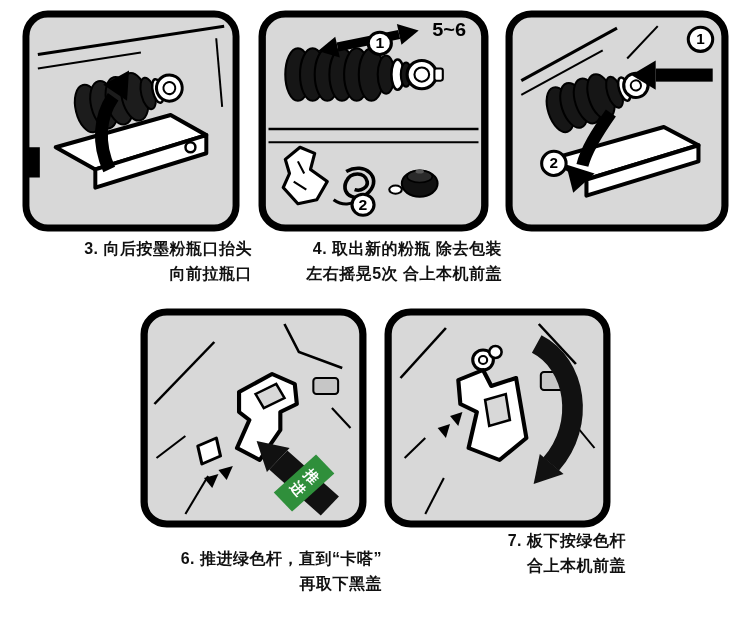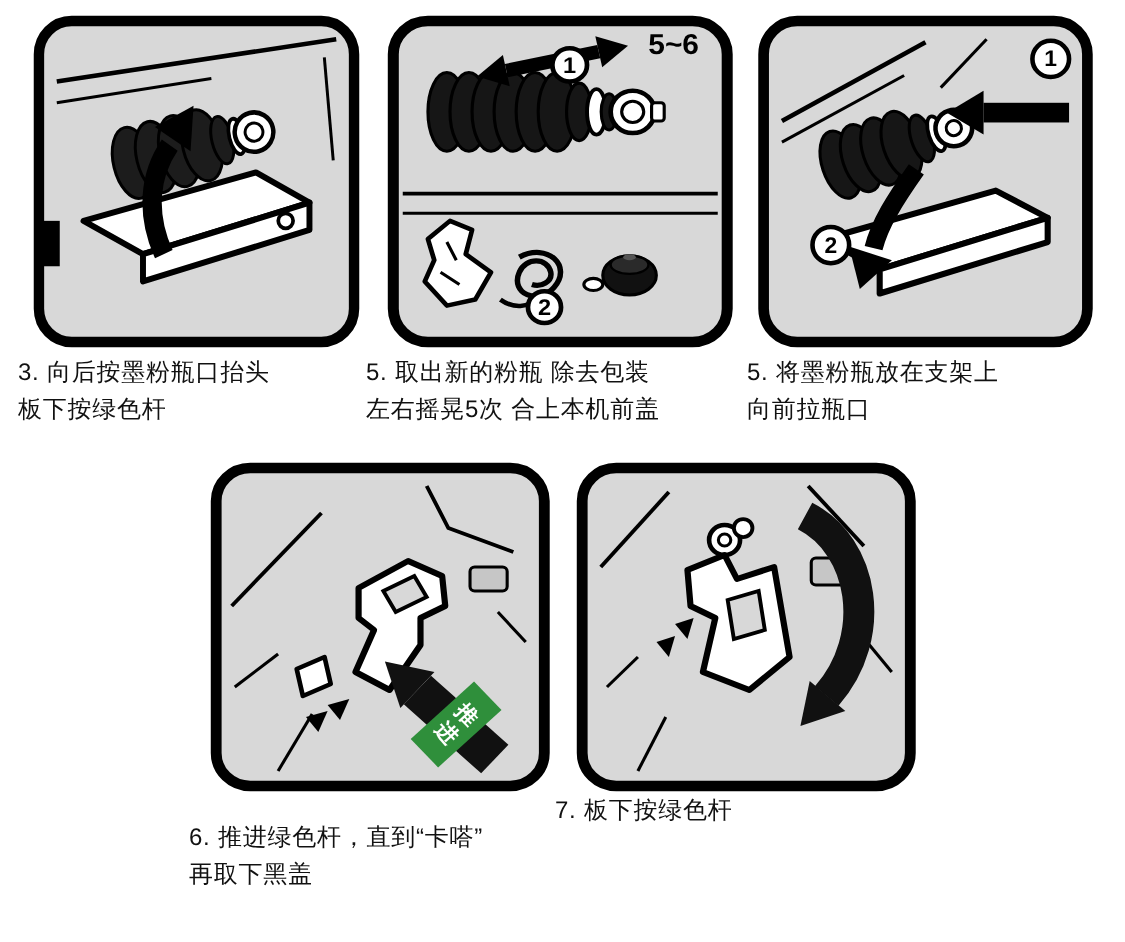--- a/index.html
+++ b/index.html
@@ -12,24 +12,24 @@
     width:750px;height:628px;
     background:#ffffff;
     overflow:hidden;
   }
   .panel{
     position:absolute;
   }
   .panel svg{display:block;width:100%;height:100%;}
   .caption{
     position:absolute;
-    text-align:left;
+    text-align:right;
     color:#111111;
     font-size:16px;
-    font-weight:400;
+    font-weight:700;
     line-height:25px;
     letter-spacing:0.5px;
   }
   svg text{
     font-family:"Liberation Sans","DejaVu Sans",sans-serif;
     font-weight:bold;
   }
   .badge-text{font-size:15px;}
 </style>
 </head>
@@ -62,21 +62,21 @@
         <circle cx="124" cy="60" r="6" fill="#fff" stroke="#000" stroke-width="2"></circle>
       </g>
       <g>
         <path d="M 88 158 C 76 132 78 106 92 86" stroke="#000" stroke-width="13" fill="none"></path>
         <polygon points="108,60 106,90 82,74" fill="#000"></polygon>
       </g>
     </svg>
   </div>
   <div class="caption" style="left:12px;top:236px;width:240px;">
     <div>3. 向后按墨粉瓶口抬头</div>
-    <div>板下按绿色杆</div>
+    <div>向前拉瓶口</div>
   </div>
 
   <div class="panel" style="left:258px;top:10px;width:231px;height:222px;">
     <svg viewBox="0 0 220 220" preserveAspectRatio="none">
       <rect x="4" y="4" width="212" height="212" rx="22" fill="#d8d8d8" stroke="#000" stroke-width="7"></rect>
       <g stroke="#000" fill="none">
         <path d="M 10 118 L 210 118" stroke-width="2.5"></path>
         <path d="M 10 131 L 210 131" stroke-width="2"></path>
       </g>
       <g>
@@ -117,21 +117,21 @@
         <ellipse cx="154" cy="160" rx="4" ry="2" fill="#555"></ellipse>
         <ellipse cx="131" cy="178" rx="6" ry="4" fill="#fff" stroke="#000" stroke-width="2"></ellipse>
       </g>
       <g>
         <circle cx="100" cy="193" r="10.5" fill="#fff" stroke="#000" stroke-width="3"></circle>
         <text class="badge-text" x="100" y="198" text-anchor="middle" fill="#000">2</text>
       </g>
     </svg>
   </div>
   <div class="caption" style="left:244px;top:236px;width:258px;">
-    <div>5. 取出新的粉瓶 除去包装</div>
+    <div>4. 取出新的粉瓶 除去包装</div>
     <div>左右摇晃5次 合上本机前盖</div>
   </div>
 
   <div class="panel" style="left:505px;top:10px;width:224px;height:222px;">
     <svg viewBox="0 0 220 220" preserveAspectRatio="none">
       <rect x="4" y="4" width="212" height="212" rx="22" fill="#d8d8d8" stroke="#000" stroke-width="7"></rect>
       <g stroke="#000" fill="none">
         <path d="M 16 70 L 110 18" stroke-width="3"></path>
         <path d="M 16 84 L 96 40" stroke-width="2"></path>
         <path d="M 150 16 L 120 48" stroke-width="2"></path>
@@ -161,24 +161,20 @@
       <g>
         <path d="M 104 102 C 90 122 80 138 76 154" stroke="#000" stroke-width="12" fill="none"></path>
         <polygon points="67,181 88,162 60,153" fill="#000"></polygon>
       </g>
       <g>
         <circle cx="48" cy="152" r="12" fill="#fff" stroke="#000" stroke-width="3"></circle>
         <text class="badge-text" x="48" y="157" text-anchor="middle" fill="#000">2</text>
       </g>
     </svg>
   </div>
-  <div class="caption" style="left:498px;top:236px;width:240px;">
-    <div>5. 将墨粉瓶放在支架上</div>
-    <div>向前拉瓶口</div>
-  </div>
 
   <div class="panel" style="left:140px;top:308px;width:227px;height:220px;">
     <svg viewBox="0 0 220 220" preserveAspectRatio="none">
       <rect x="4" y="4" width="212" height="212" rx="22" fill="#d8d8d8" stroke="#000" stroke-width="7"></rect>
       <g stroke="#000" fill="none">
         <path d="M 14 96 L 72 34" stroke-width="2.5"></path>
         <path d="M 140 16 L 154 44 L 196 60" stroke-width="2.5"></path>
         <path d="M 16 150 L 44 128" stroke-width="2"></path>
         <path d="M 44 206 L 66 168" stroke-width="2"></path>
         <path d="M 186 100 L 204 120" stroke-width="2"></path>
@@ -232,15 +228,16 @@
         <polygon points="52,120 64,116 60,130"></polygon>
       </g>
       <g>
         <path d="M 148 36 C 186 56 196 116 162 156" stroke="#111" stroke-width="20" fill="none"></path>
         <polygon points="145,176 174,166 151,146" fill="#111"></polygon>
       </g>
     </svg>
   </div>
   <div class="caption" style="left:370px;top:528px;width:256px;">
     <div>7. 板下按绿色杆</div>
+    <div>合上本机前盖</div>
   </div>
 
 </div>
 
 </body></html>

